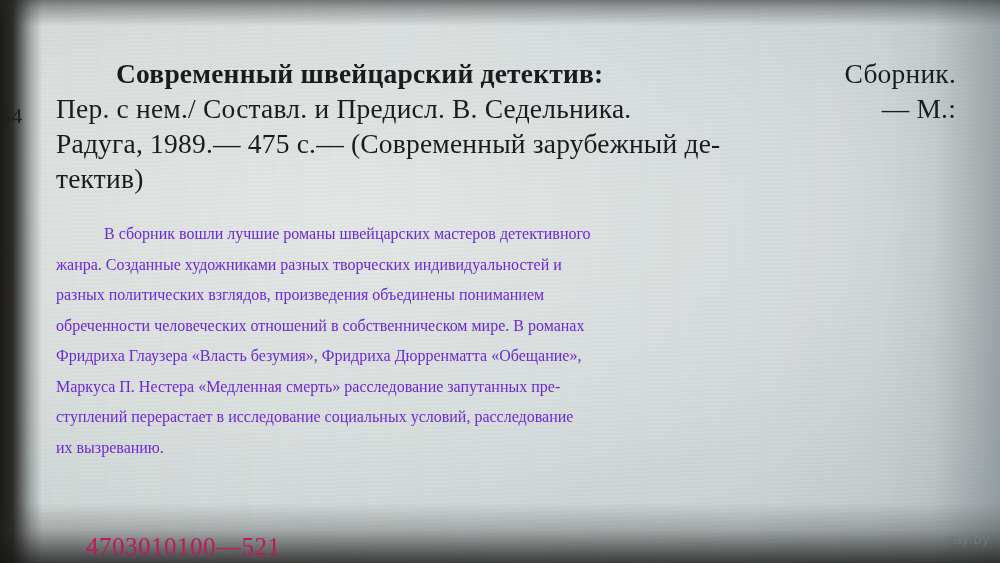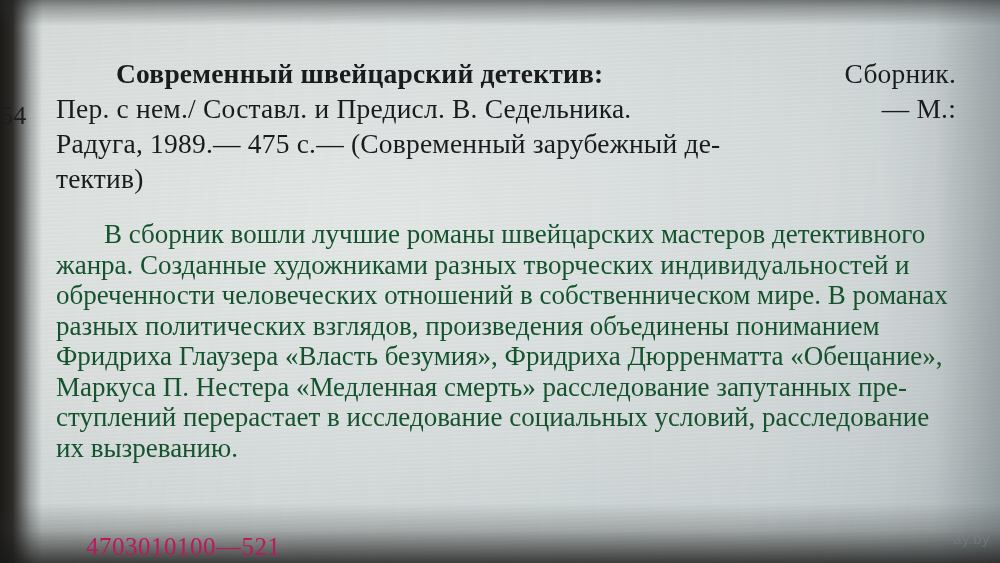--- a/index.html
+++ b/index.html
@@ -81,21 +81,21 @@
     position: relative;
     font-size: 27.5px;
     line-height: 35px;
     letter-spacing: 0.2px;
     color: #1a1b1d;
   }
   .entry-number {
     position: absolute;
     left: -56px;
     top: 42px;
-    font-size: 26px;
+    font-size: 22px;
     line-height: 35px;
     color: #1d1e20;
   }
   .entry .ln {
     display: block;
     white-space: nowrap;
     gap: 28px;
   }
   .entry .ln.justify {
     display: flex;
@@ -104,23 +104,23 @@
   .entry .bold {
     font-weight: bold;
   }
   .entry .ln1 { padding-left: 60px; width: 840px; }
   .entry .ln2 { padding-left: 0px; width: 900px; }
   .entry .ln3 { width: 902px; }
 
   
   .annotation {
     margin-top: 23px;
-    font-size: 27px;
+    font-size: 16px;
     line-height: 30.5px;
-    color: #14532d;
+    color: #6d28d9;
     width: 900px;
   }
   .annotation .ln {
     display: flex;
     justify-content: space-between;
     white-space: nowrap;
   }
   .annotation .ln.last {
     display: block;
   }
@@ -183,22 +183,22 @@
         <span>— М.:</span>
       </div>
 
       <div class="ln ln3">Радуга, 1989.— 475 с.— (Современный зарубежный де-</div>
       <div class="ln">тектив)</div>
     </div>
 
     <div class="annotation">
       <div class="ln first">В сборник вошли лучшие романы швейцарских мастеров детективного</div>
       <div class="ln">жанра. Созданные художниками разных творческих индивидуальностей и</div>
+      <div class="ln">разных политических взглядов, произведения объединены пониманием</div>
       <div class="ln">обреченности человеческих отношений в собственническом мире. В романах</div>
-      <div class="ln">разных политических взглядов, произведения объединены пониманием</div>
       <div class="ln">Фридриха Глаузера «Власть безумия», Фридриха Дюрренматта «Обещание»,</div>
       <div class="ln">Маркуса П. Нестера «Медленная смерть» расследование запутанных пре-</div>
       <div class="ln">ступлений перерастает в исследование социальных условий, расследование</div>
       <div class="ln last">их вызреванию.</div>
     </div>
 
   </div>
 
   <div class="code-line soft">4703010100—521</div>
   <div class="watermark">ay.by</div>

